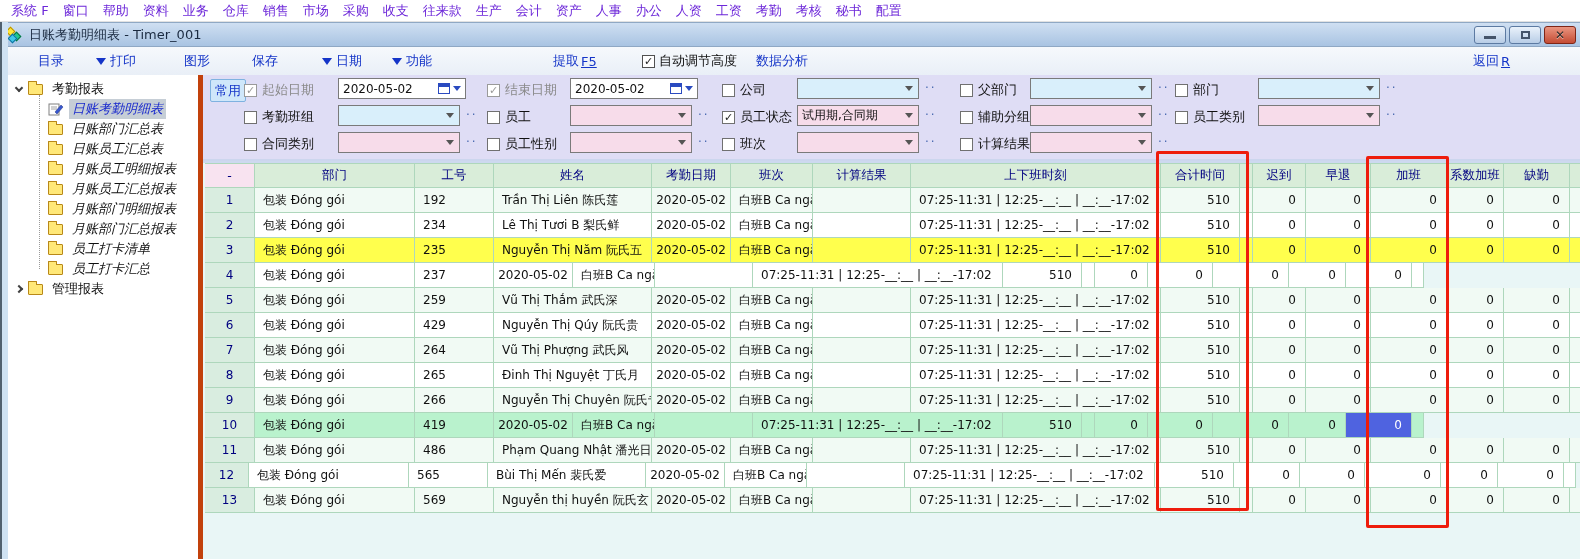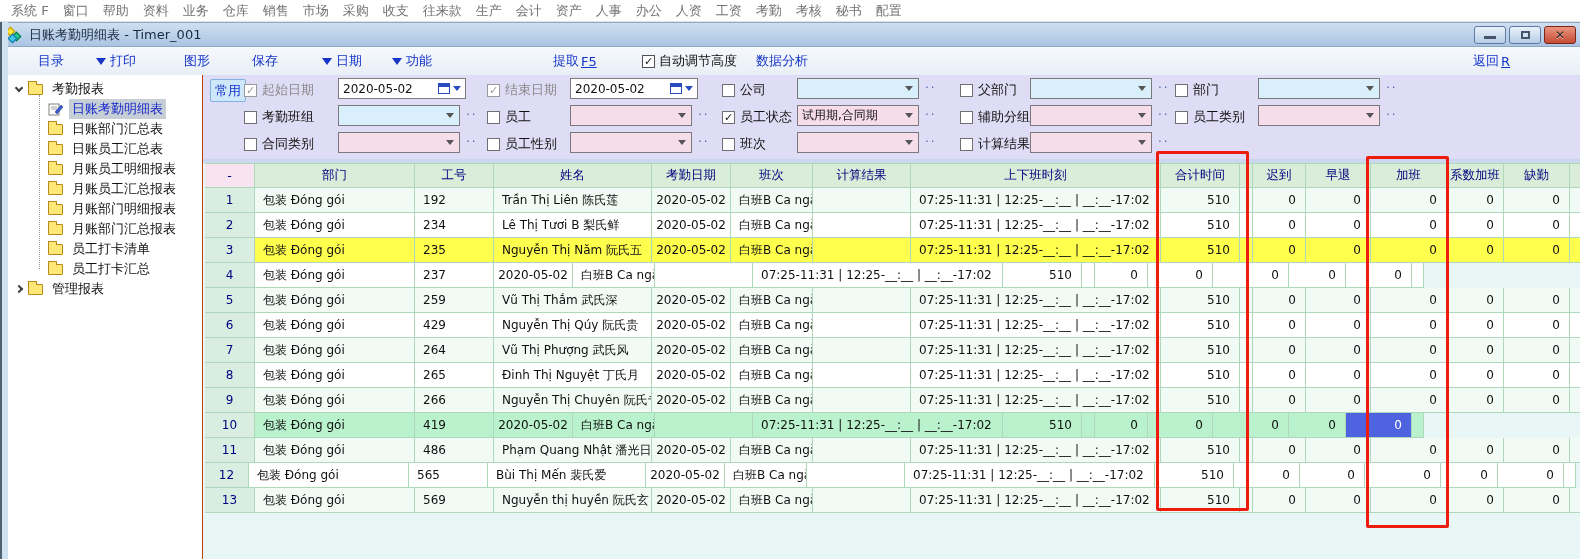--- a/index.html
+++ b/index.html
@@ -4,21 +4,21 @@
 <style>
   * { margin:0; padding:0; box-sizing:border-box; }
   html,body { width:1580px; height:559px; overflow:hidden; background:#fff;
               font-family:"DejaVu Sans", sans-serif; }
   body { position:relative; }
 
   
   .menubar { position:absolute; left:0; top:0; width:1580px; height:22px;
              background:#ffffff; display:flex; align-items:center; padding-left:4px;
              border-bottom:1px solid #e2e2e2; }
-  .mi { font-size:13px; color:#737373; padding:0 7px; white-space:nowrap; cursor:default; }
+  .mi { font-size:13px; color:#6d28d9; padding:0 7px; white-space:nowrap; cursor:default; }
 
   
   .titlebar { position:absolute; left:0; top:22px; width:1580px; height:25px;
               background:linear-gradient(#cfdff2,#a9c4e2);
               border-top:1px solid #8fa8c4; border-bottom:1px solid #8fa8c4;
               display:flex; align-items:center; padding:0 4px 0 6px; }
   .appicon { position:relative; width:18px; height:16px; margin-right:5px; }
   .appicon i { position:absolute; width:7px; height:7px; transform:rotate(45deg); }
   .appicon .d1 { left:1px; top:1px; background:#ffe83a; border:1px solid #b89000; }
   .appicon .d2 { left:7px; top:6px; background:#20c890; border:1px solid #087040; }
@@ -43,33 +43,33 @@
           border-top:7px solid #1535c8; margin-top:5px; }
   .tcb { display:inline-block; width:13px; height:13px; border:1px solid #505050;
          background:#fff; color:#222; font-size:11px; line-height:12px; text-align:center; }
   .tlbl-dark { color:#111; }
   u.key { text-decoration:underline; }
 
   
   .lframe { position:absolute; left:0; top:22px; bottom:0; width:8px;
             background:linear-gradient(90deg,#51616e 0 2px,#cfe2f2 2px 8px); }
   .sidebar { position:absolute; left:8px; top:75px; width:195px; bottom:0;
-             background:#ffffff; border-right:1px solid #c2410c; font-size:13px;
+             background:#ffffff; border-right:5px solid #c2410c; font-size:13px;
              padding-top:4px; }
   .trow { height:20px; display:flex; align-items:center; cursor:pointer; white-space:nowrap; }
   .chev { width:6px; height:6px; border-right:2px solid #404040; border-bottom:2px solid #404040;
           display:inline-block; margin:0 6px 0 8px; }
   .chev.open { transform:rotate(45deg); margin-top:-3px; }
   .chev.closed { transform:rotate(-45deg); }
   .folder { position:relative; width:15px; height:11px; background:#ffe878;
             border:1px solid #b88818; border-radius:1px; margin-right:6px; flex:none; }
   .folder::before { content:""; position:absolute; left:-1px; top:-4px; width:7px; height:3px;
                     background:#ffe878; border:1px solid #b88818; border-bottom:none;
                     border-radius:1px 1px 0 0; }
-  .kids { position:relative; margin-left:22px; }
+  .kids { position:relative; margin-left:22px;font-style:italic; }
   .kids::before { content:""; position:absolute; left:9px; top:-4px; bottom:10px;
                   border-left:1px dotted #9a9a9a; }
   .kids .trow { padding-left:18px; }
   .tlabel { color:#101010; padding:1px 3px; }
   .trow.sel .tlabel { background:#c6ced6; color:#1828cc; }
   .repicon { width:16px; height:13px; margin-right:5px; flex:none; }
 
   
   .fpanel { position:absolute; left:203px; top:75px; width:1377px; height:86px;
             background:#dfddf5; border-bottom:2px solid #ccd6ee; }

